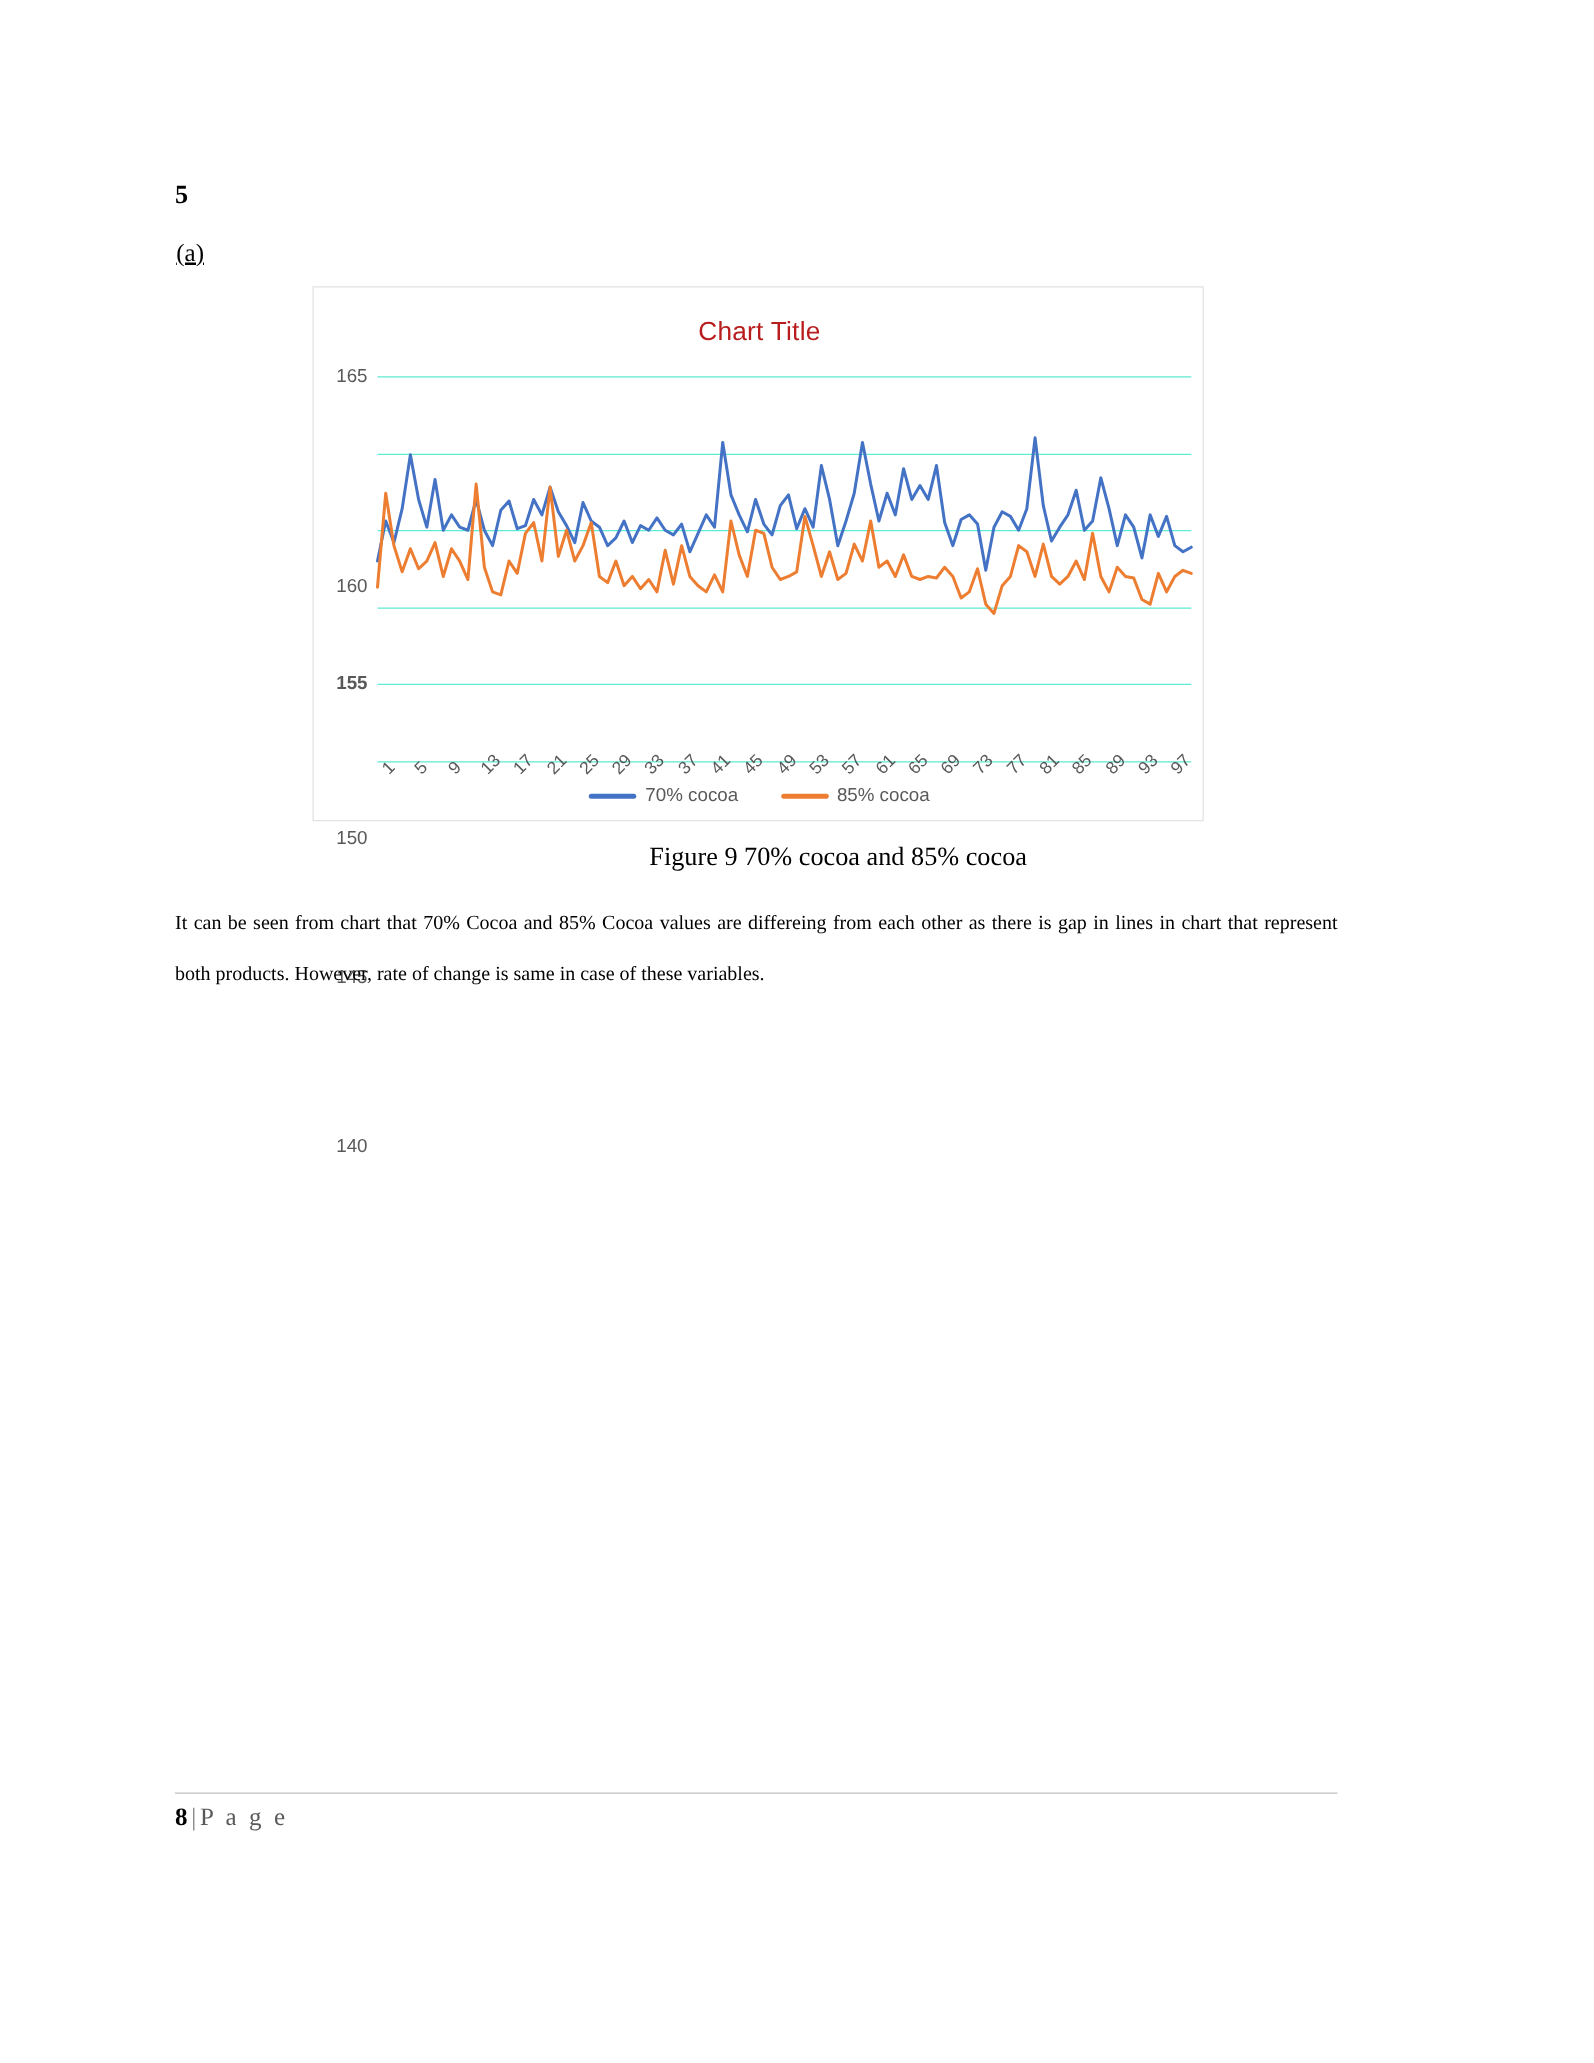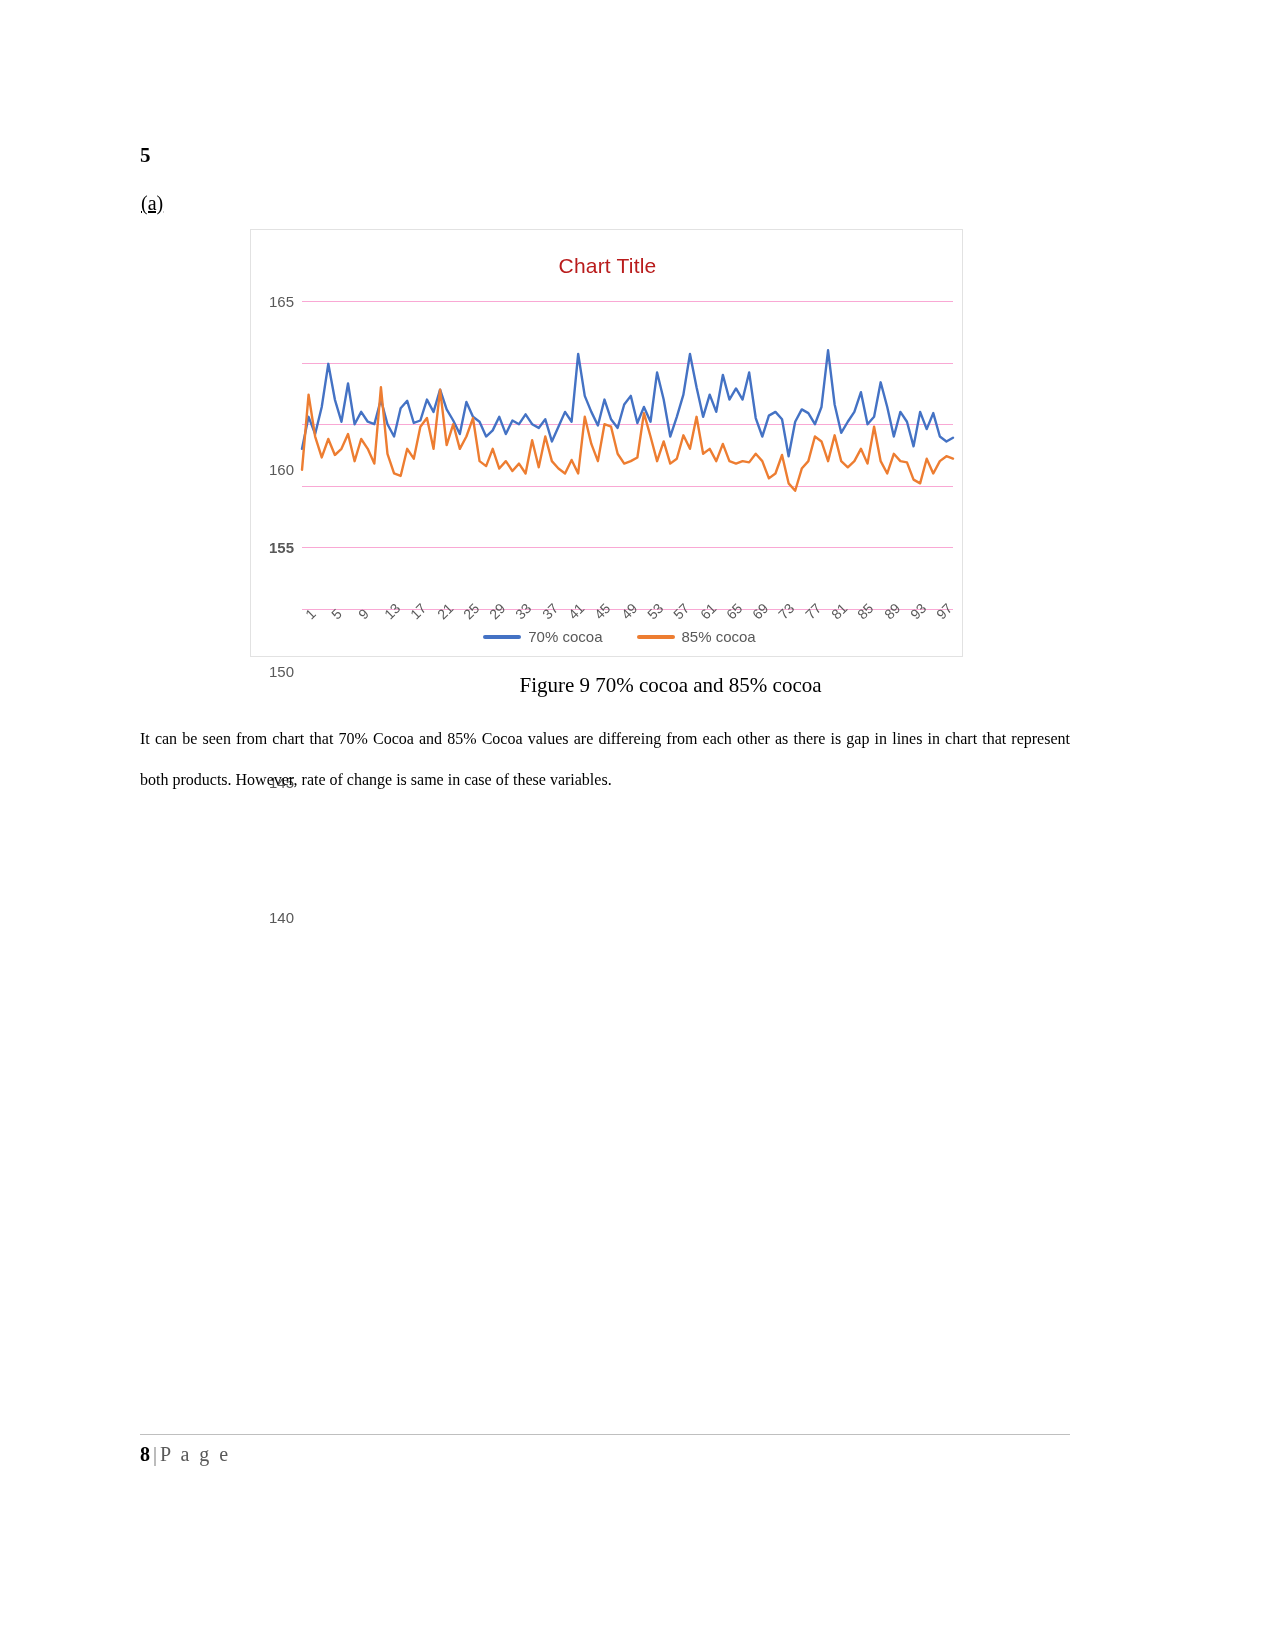--- a/index.html
+++ b/index.html
@@ -59,21 +59,21 @@
     left:51px;   
     top:71px;
     width:651px;
     height:308px;
   }
   .gridline{
     position:absolute;
     left:0;
     width:651px;
     height:1px;
-    background:#f9a8d4;
+    background:#5eead4;
   }
   .ylabel{
     position:absolute;
     right:100%;
     margin-right:8px;
     transform:translateY(-50%);
     font-family:"Liberation Sans", sans-serif;
     font-size:15px;
     color:#595959;
     white-space:nowrap;
@@ -90,21 +90,21 @@
     top:0;
     font-family:"Liberation Sans", sans-serif;
     font-size:14px;
     color:#595959;
     transform:rotate(-45deg);
     transform-origin:left top;
     white-space:nowrap;
   }
   .legend{
     position:absolute;
-    left:12px;top:398px;
+    left:0;top:398px;
     width:713px;
     display:flex;
     justify-content:center;
     align-items:flex-end;
     gap:34px;
   }
   .legend-item{
     display:flex;
     align-items:center;
     gap:7px;

